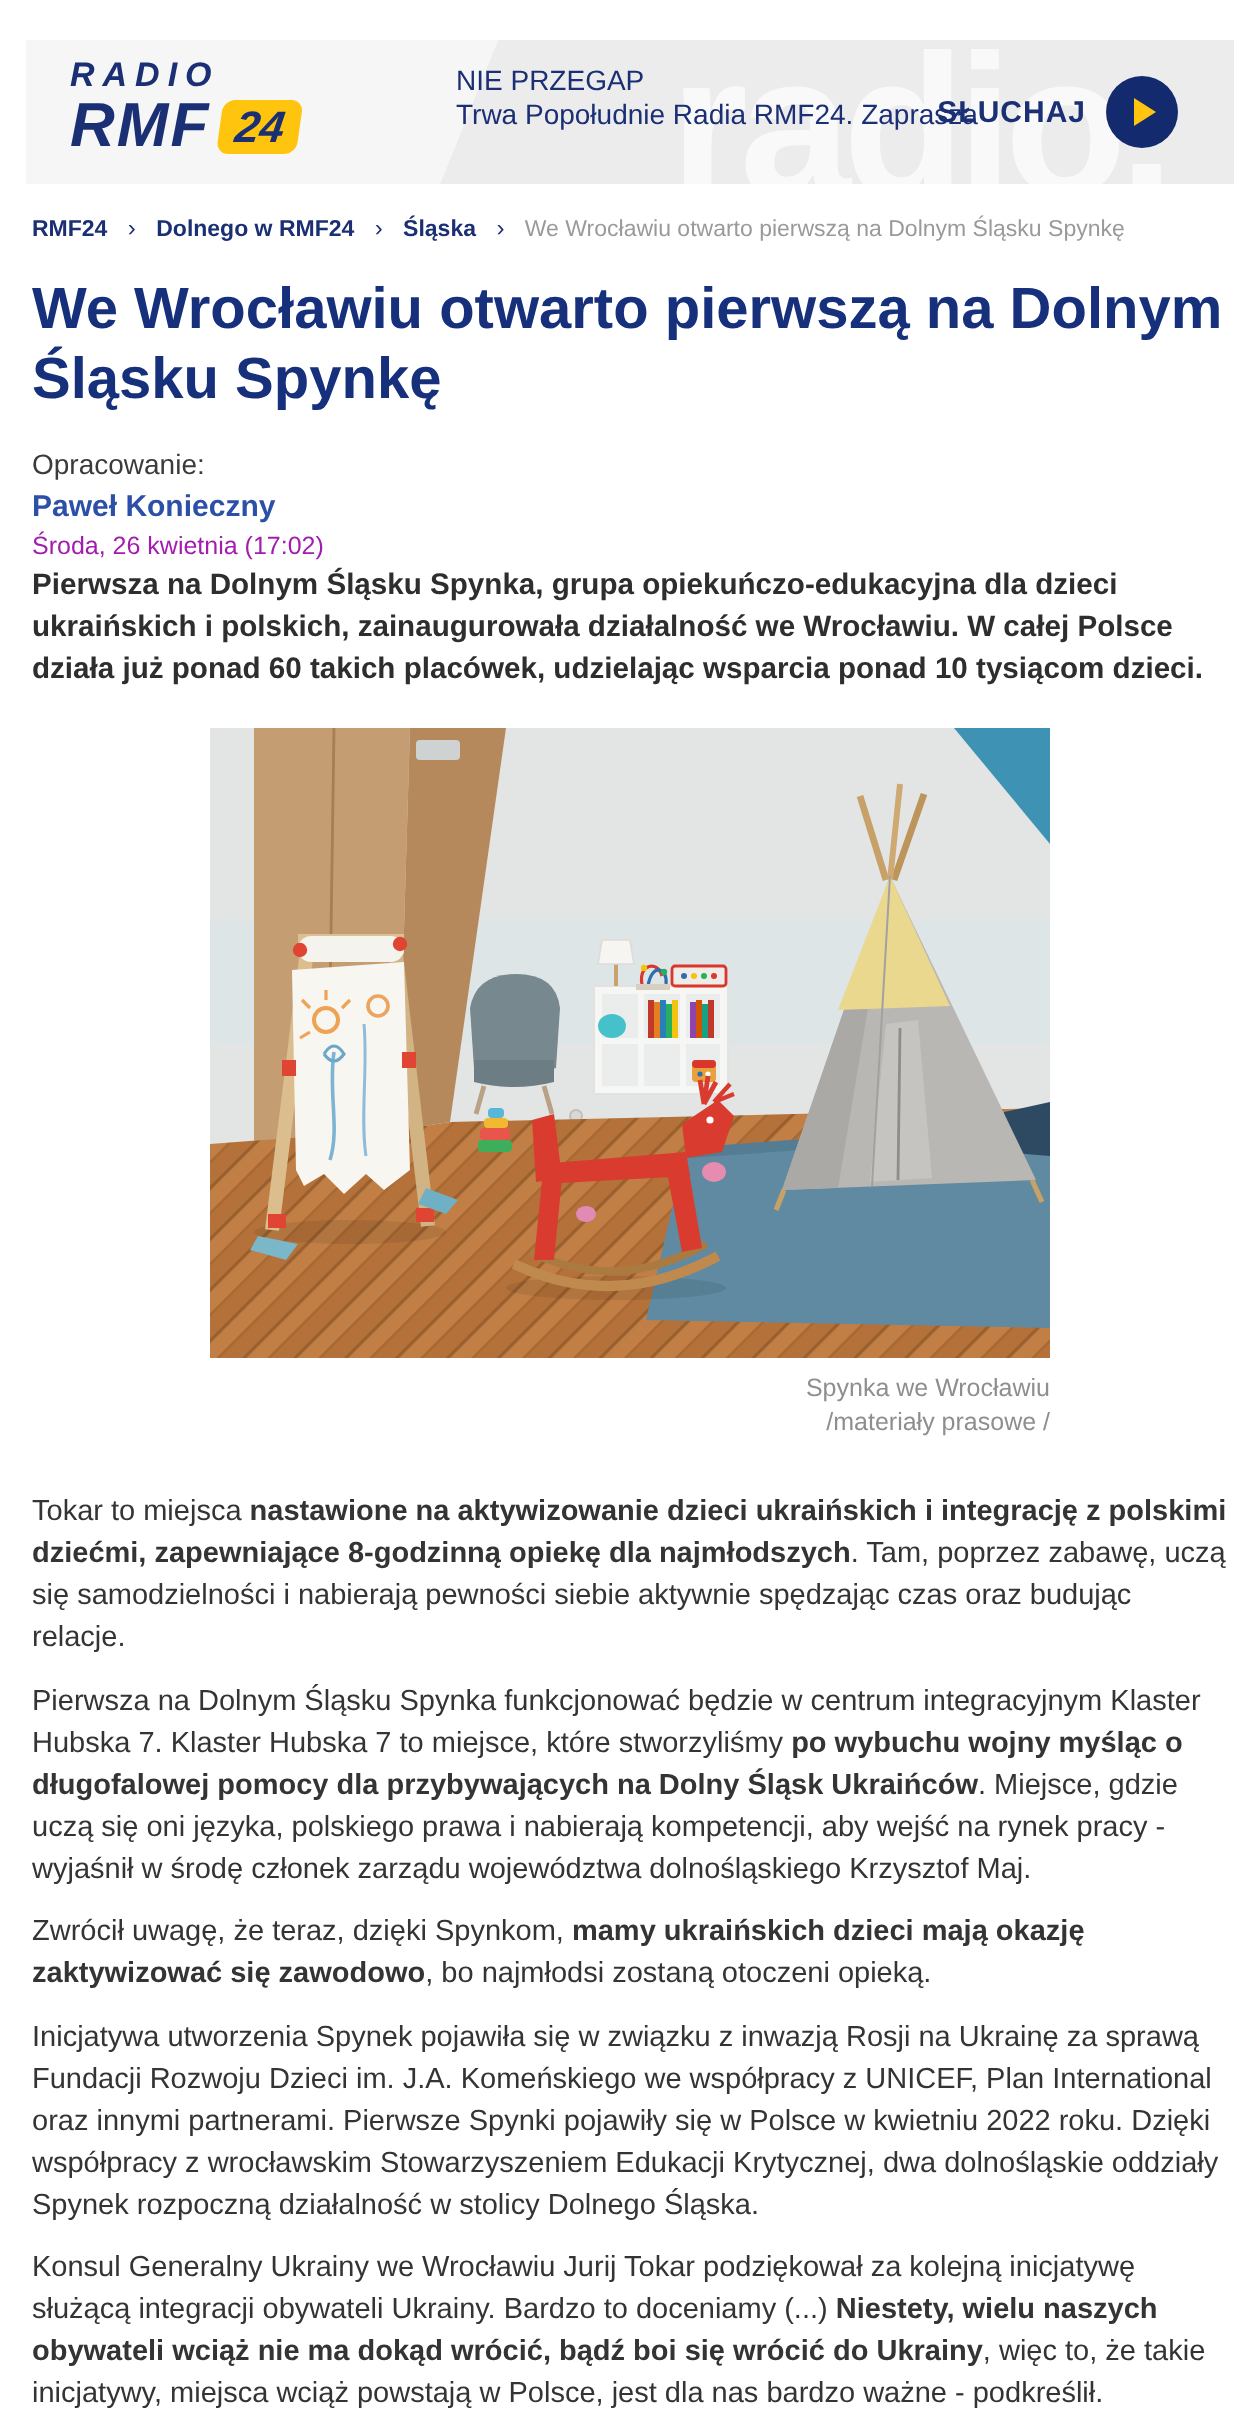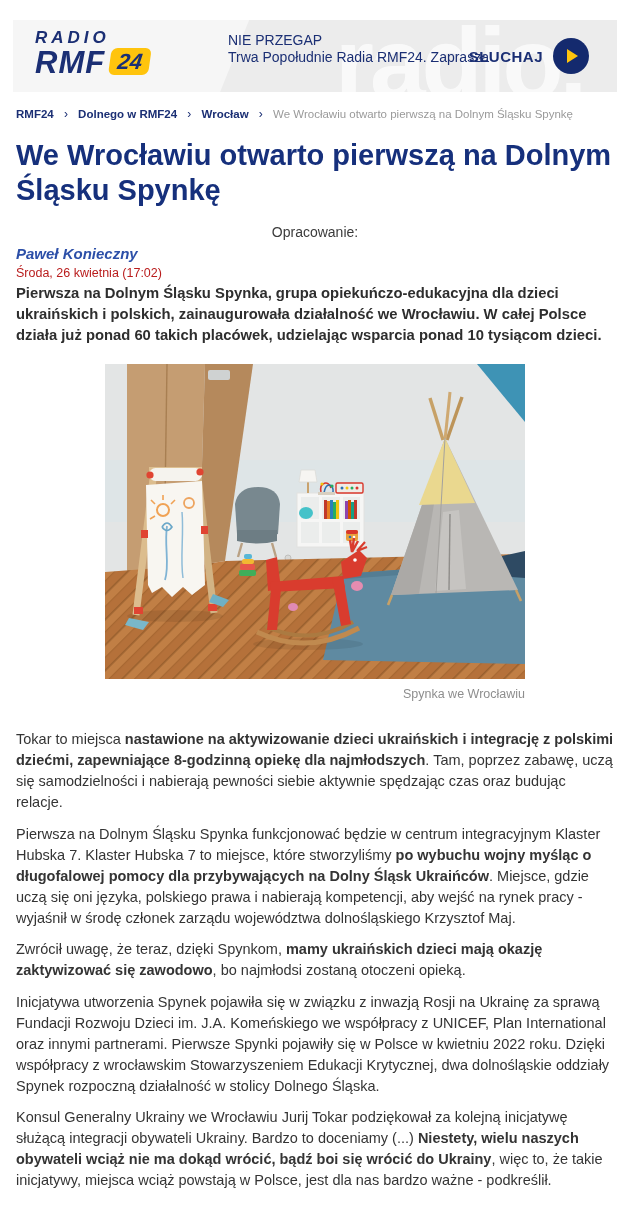--- a/index.html
+++ b/index.html
@@ -30,21 +30,21 @@
     position: absolute; left: 322px; top: -14px;
     font-size: 100px; font-weight: 700; letter-spacing: -4px;
     color: #ffffff; opacity: .72; white-space: nowrap;
     font-family: "Liberation Sans", sans-serif;
   }
   .logo {
     position: absolute; left: 22px; top: 9px;
     color: #1b2f74; font-style: italic; line-height: 1; cursor: pointer;
   }
   .logo .l1 { font-size: 17px; font-weight: 700; letter-spacing: 4px; }
-  .logo .l2 { display:flex; align-items:flex-start; margin-top: 1px; }
+  .logo .l2 { display:flex; align-items:center; margin-top: 1px; }
   .logo .rmf { font-size: 31px; font-weight: 800; letter-spacing: 1px; }
   .logo .badge {
     display:inline-block; margin-left: 5px;
     background:#ffc40d; color:#1b2f74;
     font-size: 22px; font-weight: 800;
     padding: 3px 8px 2px; border-radius: 6px;
     transform: skewX(-8deg) translateY(1px);
   }
   .promo {
     position: absolute; left: 215px; top: 12px;
@@ -77,24 +77,24 @@
   .crumbs .sep { color:#1b2f74; margin: 0 7px; font-size: 12px; }
   .crumbs .current { color:#9a9a9a; font-weight:400; }
 
   
   h1 {
     margin: 17px 16px 0;
     font-size: 29px; line-height: 35px;
     color: #16307c; font-weight: 700;
   }
   .byline { margin: 16px 16px 0; }
-  .byline .label { font-size: 14px; color:#3b3b3b;text-align:center; }
+  .byline .label { font-size: 14px; color:#3b3b3b; }
   .byline .author { display:block; margin-top:5px; font-size:15px; font-weight:700;
-    color:#2c4fa8; text-decoration:none; cursor:pointer;font-style:italic; }
-  .byline .date { display:block; margin-top:4px; font-size:12.5px; color:#b91c1c; }
+    color:#2c4fa8; text-decoration:none; cursor:pointer; }
+  .byline .date { display:block; margin-top:4px; font-size:12.5px; color:#a21caf; }
 
   .lead {
     margin: 3px 16px 0;
     font-size: 14.8px; line-height: 21px; font-weight: 700; color:#2e2e2e;
   }
 
   
   figure { margin: 18px auto 0; width: 420px; }
   figure .img-wrap { display:block; width:420px; height:315px; cursor:pointer; }
   figure svg { display:block; }
@@ -137,21 +137,21 @@
         <span class="tri"></span>
       </span>
   </div>
 </div>
 
 <nav class="crumbs">
   <a>RMF24</a>
   <span class="sep">›</span>
   <a>Dolnego w RMF24</a>
   <span class="sep">›</span>
-  <a>Wrocław</a>
+  <a>Śląska</a>
   <span class="sep">›</span>
   <span class="current">We Wrocławiu otwarto pierwszą na Dolnym Śląsku Spynkę</span>
 </nav>
 
 <h1>We Wrocławiu otwarto pierwszą na Dolnym Śląsku Spynkę</h1>
 
 <div class="byline">
   <div class="label">Opracowanie:</div>
   <a class="author">Paweł Konieczny</a>
   <span class="date">Środa, 26 kwietnia (17:02)</span>
@@ -315,20 +315,21 @@
         <polygon points="338,148 354,146 361,225 330,227" fill="#c6c4c1"></polygon>
         <line x1="345" y1="150" x2="344" y2="226" stroke="#8f8d8a" stroke-width="1.4"></line>
         <line x1="340" y1="74" x2="331" y2="229" stroke="#a3a19e" stroke-width="1"></line>
         <line x1="287" y1="231" x2="283" y2="241" stroke="#c7a167" stroke-width="2.6"></line>
         <line x1="411" y1="226" x2="416" y2="237" stroke="#c7a167" stroke-width="2.6"></line>
       </g>
     </svg>
   </div>
   <figcaption>
     <div>Spynka we Wrocławiu</div>
+    <div>/materiały prasowe /</div>
   </figcaption>
 </figure>
 
 <div class="article-body">
   <p><span>Tokar to miejsca </span><span class="b">nastawione na aktywizowanie dzieci ukraińskich i integrację z polskimi dziećmi, zapewniające 8-godzinną opiekę dla najmłodszych</span><span>. Tam, poprzez zabawę, uczą się samodzielności i nabierają pewności siebie aktywnie spędzając czas oraz budując relacje.</span></p>
   <p><span>Pierwsza na Dolnym Śląsku Spynka funkcjonować będzie w centrum integracyjnym Klaster Hubska 7. </span><span class="i">Klaster Hubska 7 to miejsce, które stworzyliśmy </span><span class="b i">po wybuchu wojny myśląc o długofalowej pomocy dla przybywających na Dolny Śląsk Ukraińców</span><span class="i">. Miejsce, gdzie uczą się oni języka, polskiego prawa i nabierają kompetencji, aby wejść na rynek pracy</span><span> - wyjaśnił w środę członek zarządu województwa dolnośląskiego Krzysztof Maj.</span></p>
   <p><span>Zwrócił uwagę, że teraz, dzięki Spynkom, </span><span class="b">mamy ukraińskich dzieci mają okazję zaktywizować się zawodowo</span><span>, bo najmłodsi zostaną otoczeni opieką.</span></p>
   <p><span>Inicjatywa utworzenia Spynek pojawiła się w związku z inwazją Rosji na Ukrainę za sprawą Fundacji Rozwoju Dzieci im. J.A. Komeńskiego we współpracy z UNICEF, Plan International oraz innymi partnerami. Pierwsze Spynki pojawiły się w Polsce w kwietniu 2022 roku. Dzięki współpracy z wrocławskim Stowarzyszeniem Edukacji Krytycznej, dwa dolnośląskie oddziały Spynek rozpoczną działalność w stolicy Dolnego Śląska.</span></p>
   <p><span>Konsul Generalny Ukrainy we Wrocławiu Jurij Tokar podziękował za kolejną inicjatywę służącą integracji obywateli Ukrainy. </span><span class="i">Bardzo to doceniamy (...) </span><span class="b i">Niestety, wielu naszych obywateli wciąż nie ma dokąd wrócić, bądź boi się wrócić do Ukrainy</span><span class="i">, więc to, że takie inicjatywy, miejsca wciąż powstają w Polsce, jest dla nas bardzo ważne</span><span> - podkreślił.</span></p>
 

